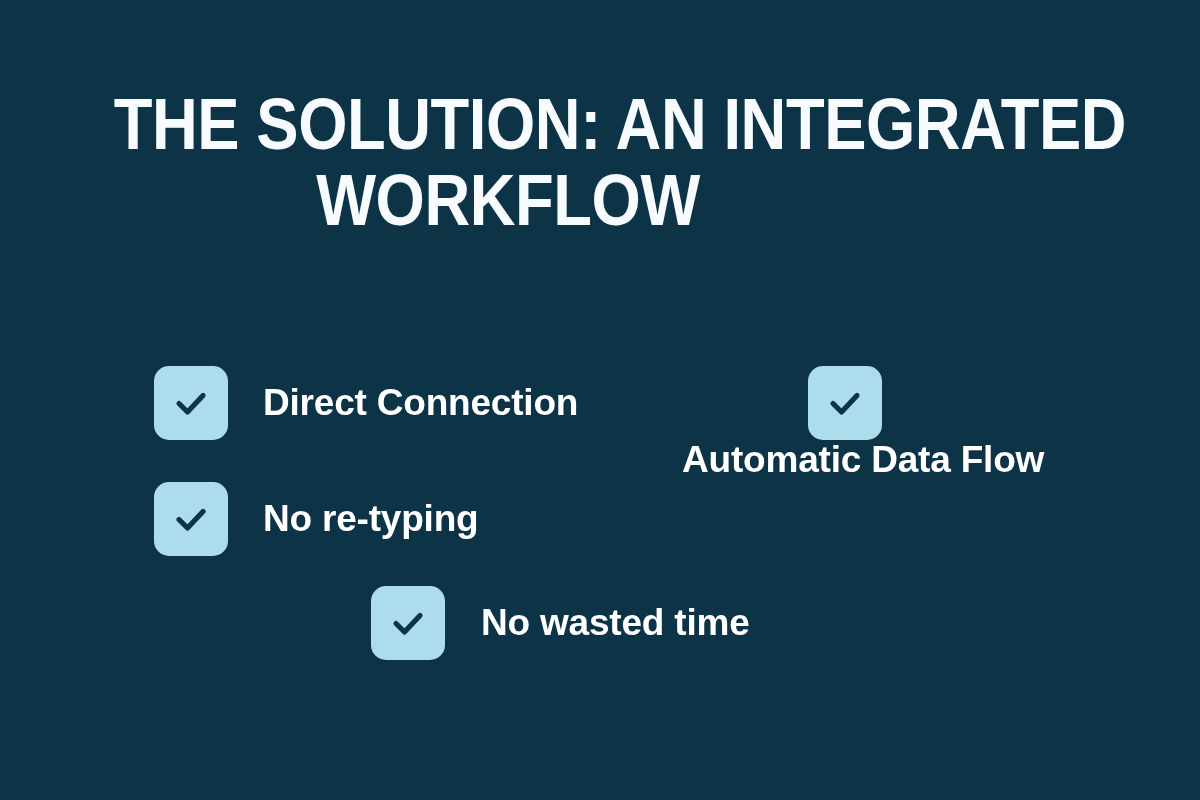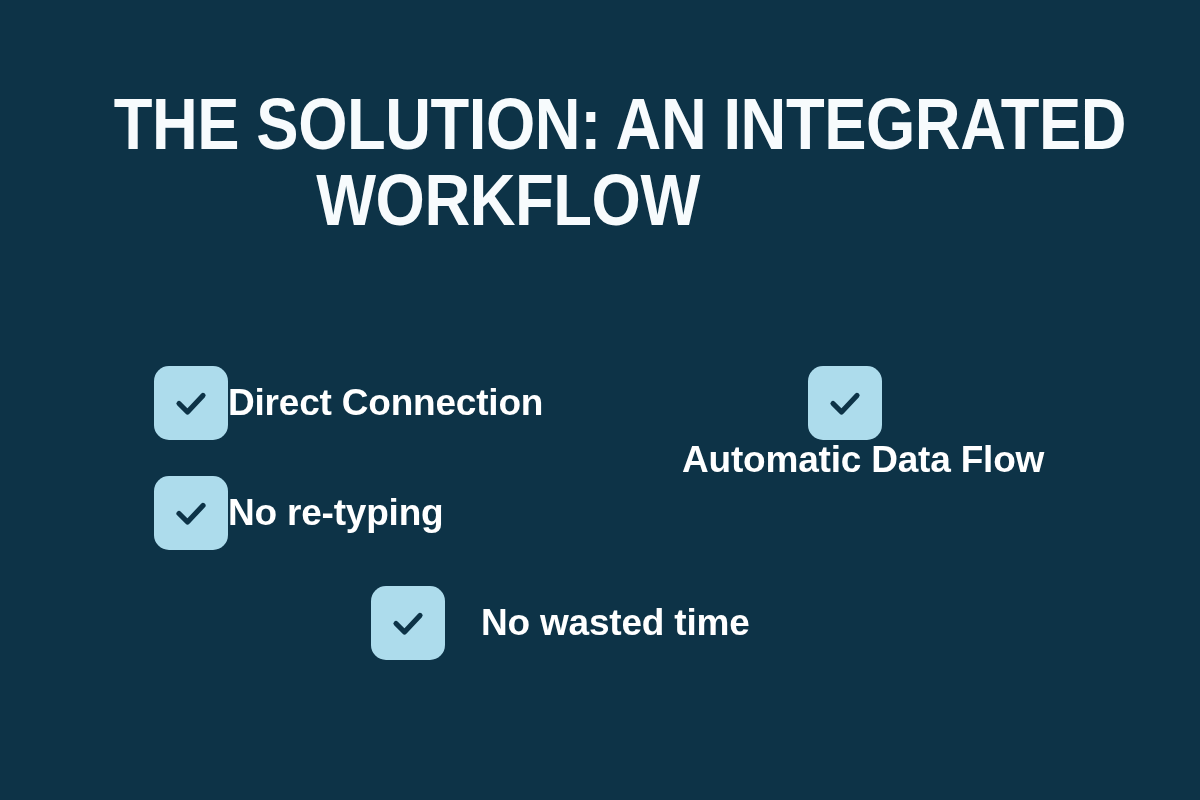--- a/index.html
+++ b/index.html
@@ -53,21 +53,21 @@
   }
 
   .check-row {
     position: absolute;
     left: 0;
     width: 1200px;
     height: 74px;
   }
 
   .check-row.row-1 { top: 26px; }
-  .check-row.row-2 { top: 136px; text-align: center; }
+  .check-row.row-2 { top: 142px; text-align: center; }
   .check-row.row-3 { top: 246px; }
 
   .check-item {
     position: absolute;
     display: flex;
     align-items: center;
     height: 74px;
   }
 
   .check-item.col-left   { left: 154px; }
@@ -85,20 +85,21 @@
     justify-content: center;
   }
 
   .checkbox svg {
     display: block;
     width: 42px;
     height: 42px;
   }
 
   .check-label {
+    margin-left: 35px;
     color: #ffffff;
     font-weight: 700;
     font-size: 37px;
     line-height: 40px;
     letter-spacing: -0.2px;
     white-space: nowrap;
   }
 
   .check-item.col-right .check-label { margin-left: 36px; }
   .check-item.col-center .check-label { margin-left: 36px; }

